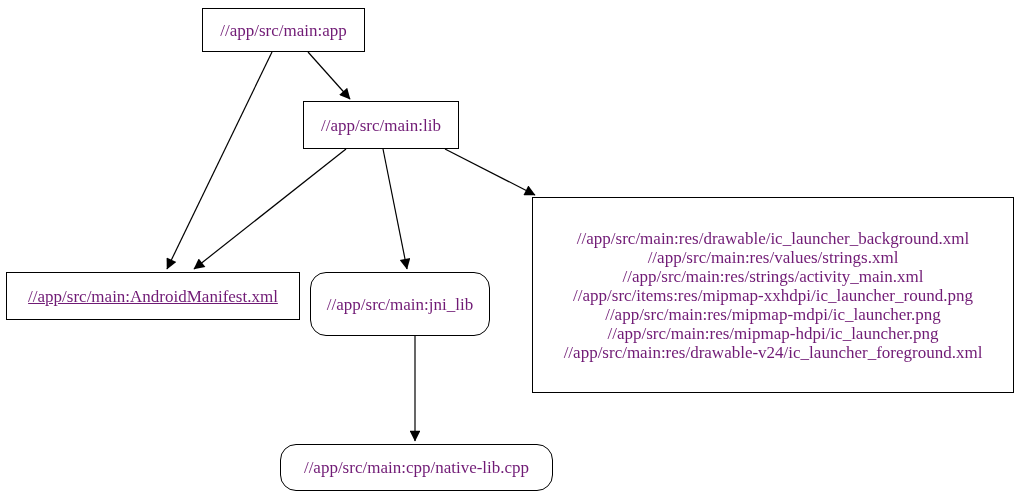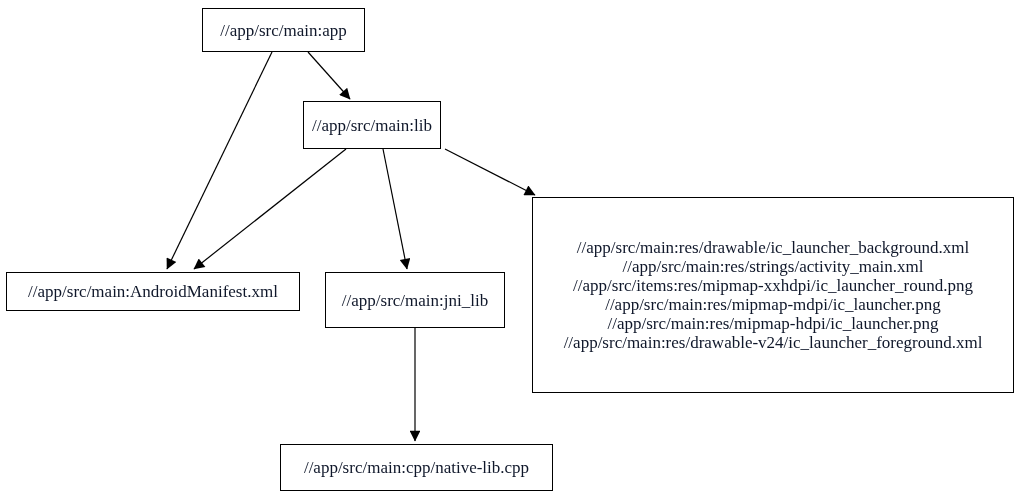--- a/index.html
+++ b/index.html
@@ -6,21 +6,21 @@
     margin: 0;
     padding: 0;
     background: #ffffff;
   }
   #canvas {
     position: relative;
     width: 1018px;
     height: 496px;
     background: #ffffff;
     font-family: "Liberation Serif", "DejaVu Serif", serif;
-    color: #0f172a;
+    color: #701a75;
     overflow: hidden;
   }
   #edge-layer {
     position: absolute;
     left: 0;
     top: 0;
     width: 1018px;
     height: 496px;
   }
   .node {
@@ -31,25 +31,25 @@
     display: flex;
     flex-direction: column;
     align-items: center;
     justify-content: center;
     text-align: center;
     font-size: 17px;
     line-height: 19px;
     white-space: nowrap;
   }
   .node-app       { left: 202px; top: 8px;   width: 163px; height: 44px; }
-  .node-lib       { left: 303px; top: 101px; width: 138px; height: 48px; font-family: Liberation Serif, serif; }
-  .node-manifest  { left: 6px;   top: 272px; width: 294px; height: 39px; }
-  .node-jni       { left: 325px; top: 272px; width: 180px; height: 56px; }
+  .node-lib       { left: 303px; top: 101px; width: 156px; height: 48px; font-family: Liberation Serif, serif; }
+  .node-manifest  { left: 6px;   top: 272px; width: 294px; height: 48px; text-decoration: underline; }
+  .node-jni       { left: 310px; top: 272px; width: 180px; height: 64px; border-radius: 16px; }
   .node-res       { left: 532px; top: 197px; width: 482px; height: 196px; }
-  .node-cpp       { left: 280px; top: 444px; width: 273px; height: 47px; }
+  .node-cpp       { left: 280px; top: 444px; width: 273px; height: 47px; border-radius: 16px; }
   .edge-line {
     stroke: #000000;
     stroke-width: 1.2;
     fill: none;
   }
 </style>
 </head>
 <body>
 
 <div id="canvas">
@@ -79,20 +79,21 @@
   <div class="node node-manifest">
     <span>//app/src/main:AndroidManifest.xml</span>
   </div>
 
   <div class="node node-jni">
     <span>//app/src/main:jni_lib</span>
   </div>
 
   <div class="node node-res">
     <div>//app/src/main:res/drawable/ic_launcher_background.xml</div>
+    <div>//app/src/main:res/values/strings.xml</div>
     <div>//app/src/main:res/strings/activity_main.xml</div>
     <div>//app/src/items:res/mipmap-xxhdpi/ic_launcher_round.png</div>
     <div>//app/src/main:res/mipmap-mdpi/ic_launcher.png</div>
     <div>//app/src/main:res/mipmap-hdpi/ic_launcher.png</div>
     <div>//app/src/main:res/drawable-v24/ic_launcher_foreground.xml</div>
   </div>
 
   <div class="node node-cpp">
     <span>//app/src/main:cpp/native-lib.cpp</span>
   </div>

